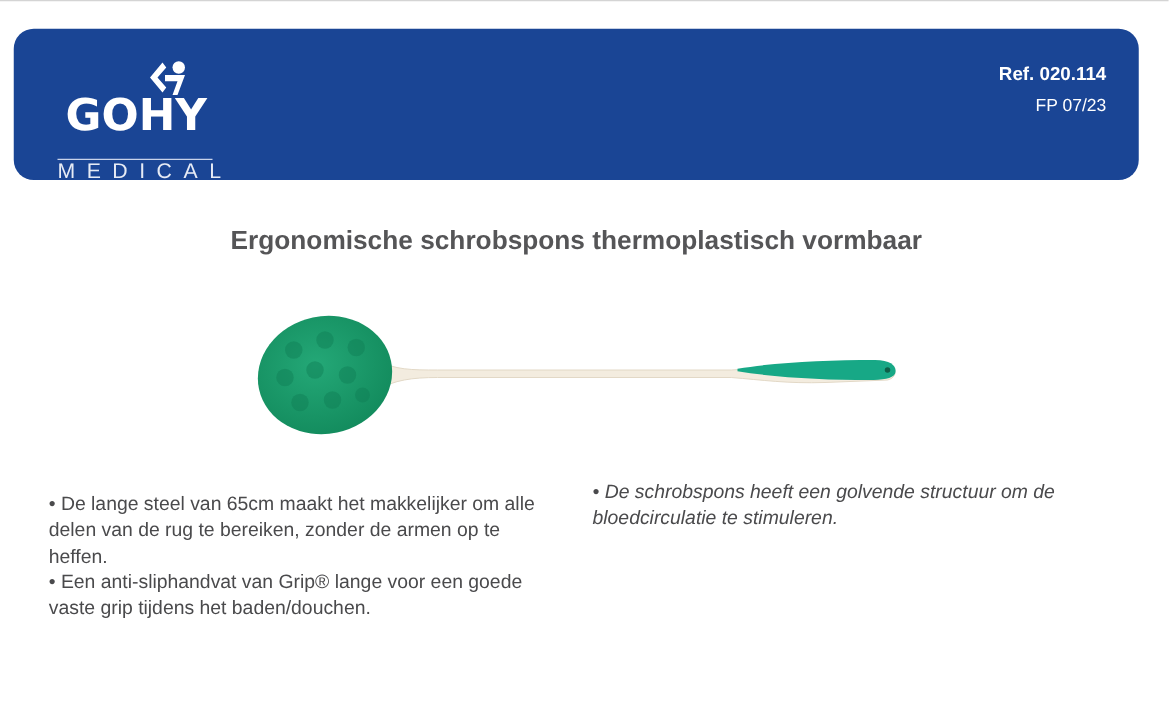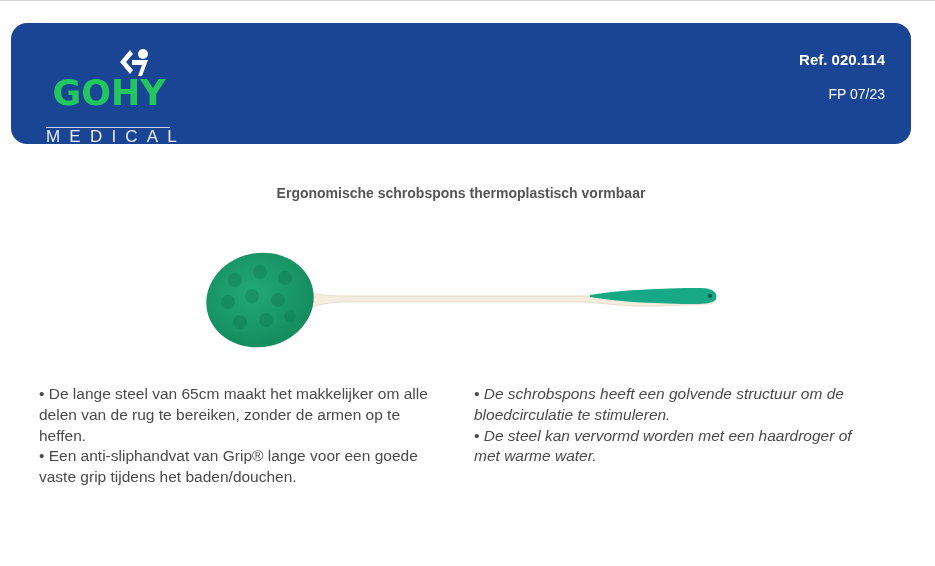--- a/index.html
+++ b/index.html
@@ -11,42 +11,42 @@
     }
     .topline { position: absolute; left: 0; top: 0; width: 935px; height: 1px; background: #d4d4d4; }
     .header {
       position: absolute; left: 11px; top: 23px; width: 900px; height: 121px;
       background: #1a4595; border-radius: 16px;
     }
     .logo { position: absolute; left: 33px; top: 25px; width: 130px; height: 75px; }
     .logo-mark { position: absolute; left: 74px; top: 0; width: 34px; height: 30px; }
     .logo-word {
       position: absolute; left: 0; top: 27px; width: 130px; text-align: center;
-      color: #22c55e; font-weight: bold; font-size: 35px; letter-spacing: 0px; line-height: 36px;
+      color: #ffffff; font-weight: bold; font-size: 35px; letter-spacing: 0px; line-height: 36px;
       font-family: "DejaVu Sans", sans-serif;
     }
     .logo-rule { position: absolute; left: 2px; top: 79px; width: 124px; height: 1px; background: #c9d3ea; }
     .logo-sub {
       position: absolute; left: 2px; top: 82px; width: 128px;
       color: #e6ebf5; font-size: 17px; letter-spacing: 9.2px; line-height: 13px;
     }
     .ref {
       position: absolute; right: 26px; top: 26px; text-align: right; color: #fff;
     }
     .ref-code { font-weight: bold; font-size: 15px; line-height: 22px; }
-    .ref-fp { font-size: 14px; line-height: 18px; margin-top: 14px; }
+    .ref-fp { font-size: 14px; line-height: 18px; margin-top: 4px; }
     .title {
       position: absolute; left: 0; top: 180px; width: 922px; text-align: center;
-      color: #555557; font-weight: bold; font-size: 14px; line-height: 26px;
+      color: #555557; font-weight: bold; font-size: 21px; line-height: 26px;
     }
     .product { position: absolute; left: 190px; top: 240px; width: 540px; height: 120px; }
     .desc {
       position: absolute; top: 384px; color: #4a4a4c; font-size: 15.5px; line-height: 20.8px;
     }
-    .desc-left { left: 39px; width: 400px; }
+    .desc-left { left: 39px; width: 400px; margin-top: 10px; }
     .desc-right { left: 474px; width: 400px; font-style: italic; }
     .desc p { margin: 0; }
   </style>
 </head>
 <body>
 
 <div class="topline"></div>
 
 <div class="header">
   <div class="logo">
@@ -94,14 +94,13 @@
   </g>
 </svg>
 
 <div class="desc desc-left">
   <p>• De lange steel van 65cm maakt het makkelijker om alle delen van de rug te bereiken, zonder de armen op te heffen.</p>
   <p>• Een anti-sliphandvat van Grip® lange voor een goede vaste grip tijdens het baden/douchen.</p>
 </div>
 
 <div class="desc desc-right">
   <p>• De schrobspons heeft een golvende structuur om de bloedcirculatie te stimuleren.</p>
-  <p>• De steel kan vervormd worden met een haardroger of met warme water.</p>
 </div>
 
 </body></html>

